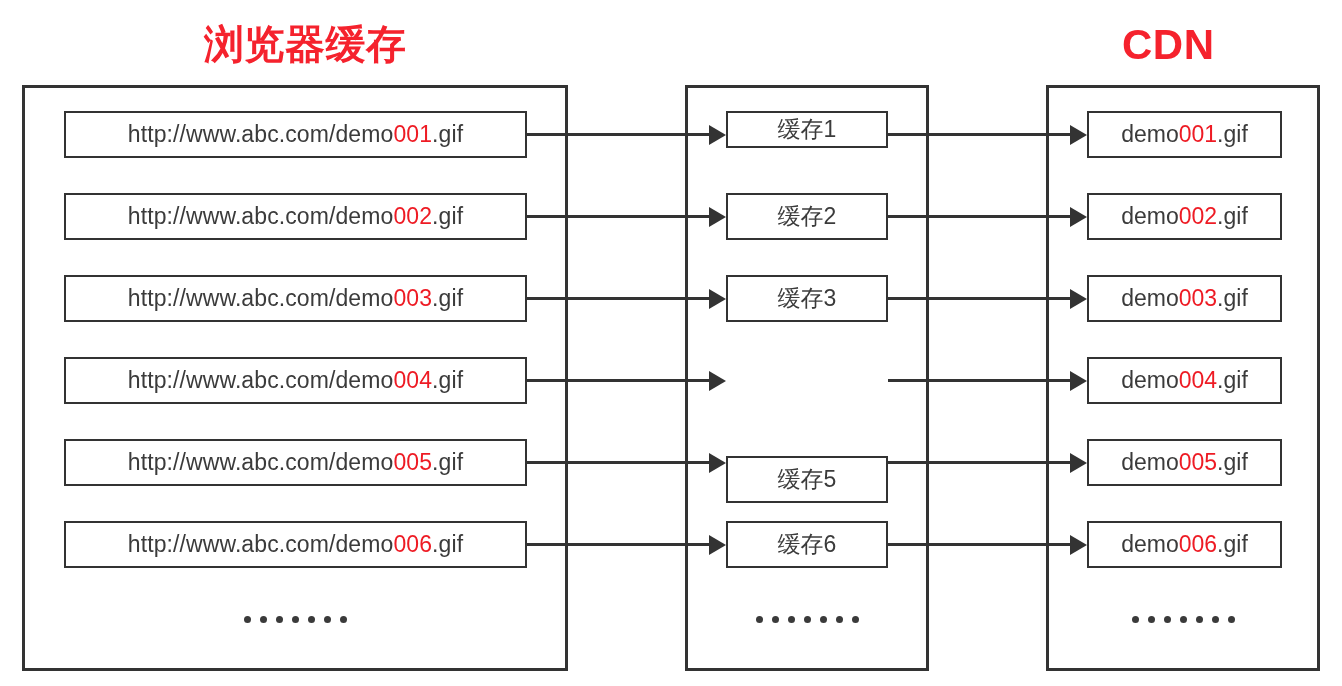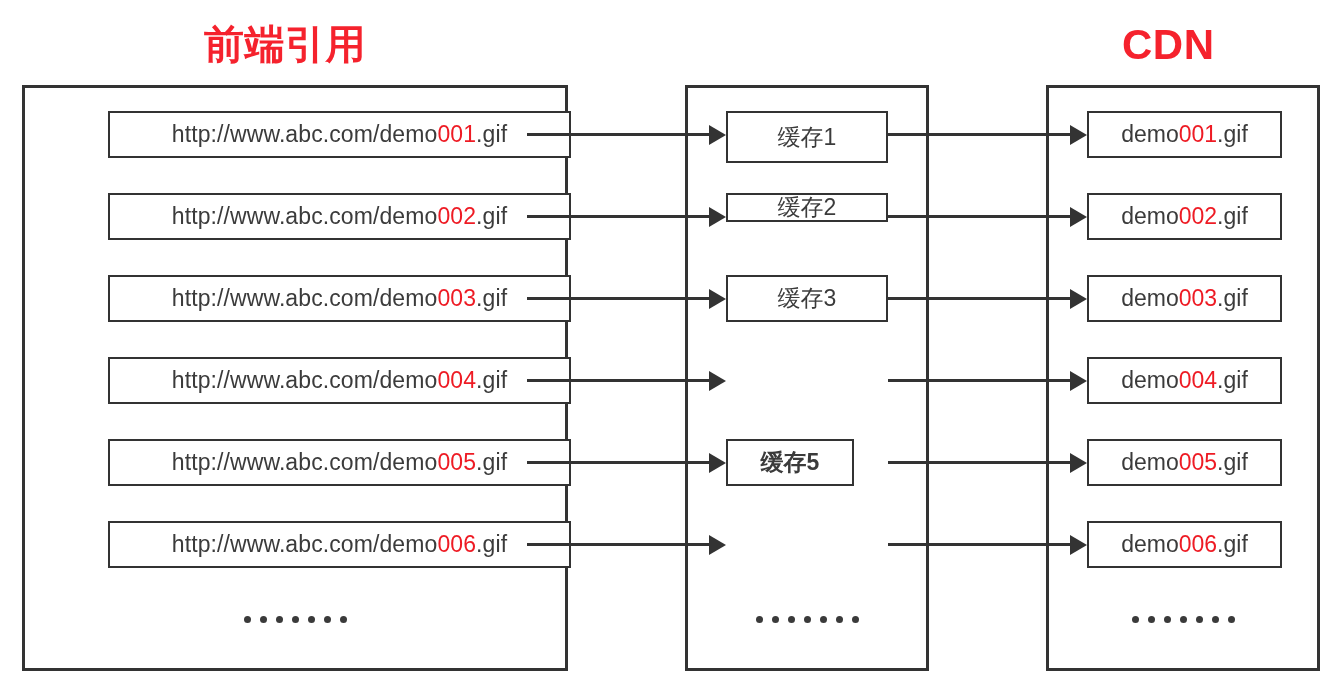--- a/index.html
+++ b/index.html
@@ -48,21 +48,20 @@
     display: flex;
     align-items: center;
     justify-content: center;
     color: #3b3b3b;
     white-space: nowrap;
     overflow: hidden;
   }
   .node.url {
     font-size: 23px;
     letter-spacing: 0.1px;
-    margin-left: 44px;
   }
   .node.cache {
     font-size: 23px;
   }
   .node.cdn {
     font-size: 23px;
   }
   .hl {
     color: #ee1b24;
     font-weight: normal;
@@ -104,21 +103,21 @@
     font-size: 19px;
     color: #c9c9c9;
     white-space: nowrap;
     letter-spacing: 0.5px;
   }
 </style>
 </head>
 <body>
 
 <div id="stage" style="width: 1342px; height: 686px; background: rgb(255, 255, 255);">
-    <div class="col-header cjk" style="top: 24px; left: 204px;">前端引用</div>
+    <div class="col-header cjk" style="top: 24px; left: 204px;">浏览器缓存</div>
     <div class="container-box" style="left: 22px; top: 85px; width: 546px; height: 586px;"></div>
     <div class="node url" style="left: 64px; top: 111px; width: 463px; height: 47px;">
       <span>http://www.abc.com/demo</span>
       <span class="hl">001</span>
       <span>.gif</span>
     </div>
     <div class="node url" style="left: 64px; top: 193px; width: 463px; height: 47px;">
       <span>http://www.abc.com/demo</span>
       <span class="hl">002</span>
       <span>.gif</span>
@@ -146,31 +145,34 @@
     <div class="dots" style="top: 616px; left: 244px;">
       <span></span>
       <span></span>
       <span></span>
       <span></span>
       <span></span>
       <span></span>
       <span></span>
     </div>
     <div class="container-box" style="left: 685px; top: 85px; width: 244px; height: 586px;"></div>
-    <div class="node cache" style="left: 726px; top: 111px; width: 162px; height: 52px;">
+    <div class="node cache" style="left: 726px; top: 111px; width: 162px; height: 37px;">
       <span>缓存1</span>
     </div>
-    <div class="node cache" style="left: 726px; top: 193px; width: 162px; height: 29px;">
+    <div class="node cache" style="left: 726px; top: 193px; width: 162px; height: 47px;">
       <span>缓存2</span>
     </div>
     <div class="node cache" style="left: 726px; top: 275px; width: 162px; height: 47px;">
       <span>缓存3</span>
     </div>
-    <div class="node cache" style="left: 726px; top: 439px; width: 128px; height: 47px; font-weight: bold;">
+    <div class="node cache" style="left: 726px; top: 456px; width: 162px; height: 47px;">
       <span>缓存5</span>
+    </div>
+    <div class="node cache" style="left: 726px; top: 521px; width: 162px; height: 47px;">
+      <span>缓存6</span>
     </div>
     <div class="dots" style="top: 616px; left: 756px;">
       <span></span>
       <span></span>
       <span></span>
       <span></span>
       <span></span>
       <span></span>
       <span></span>
     </div>

